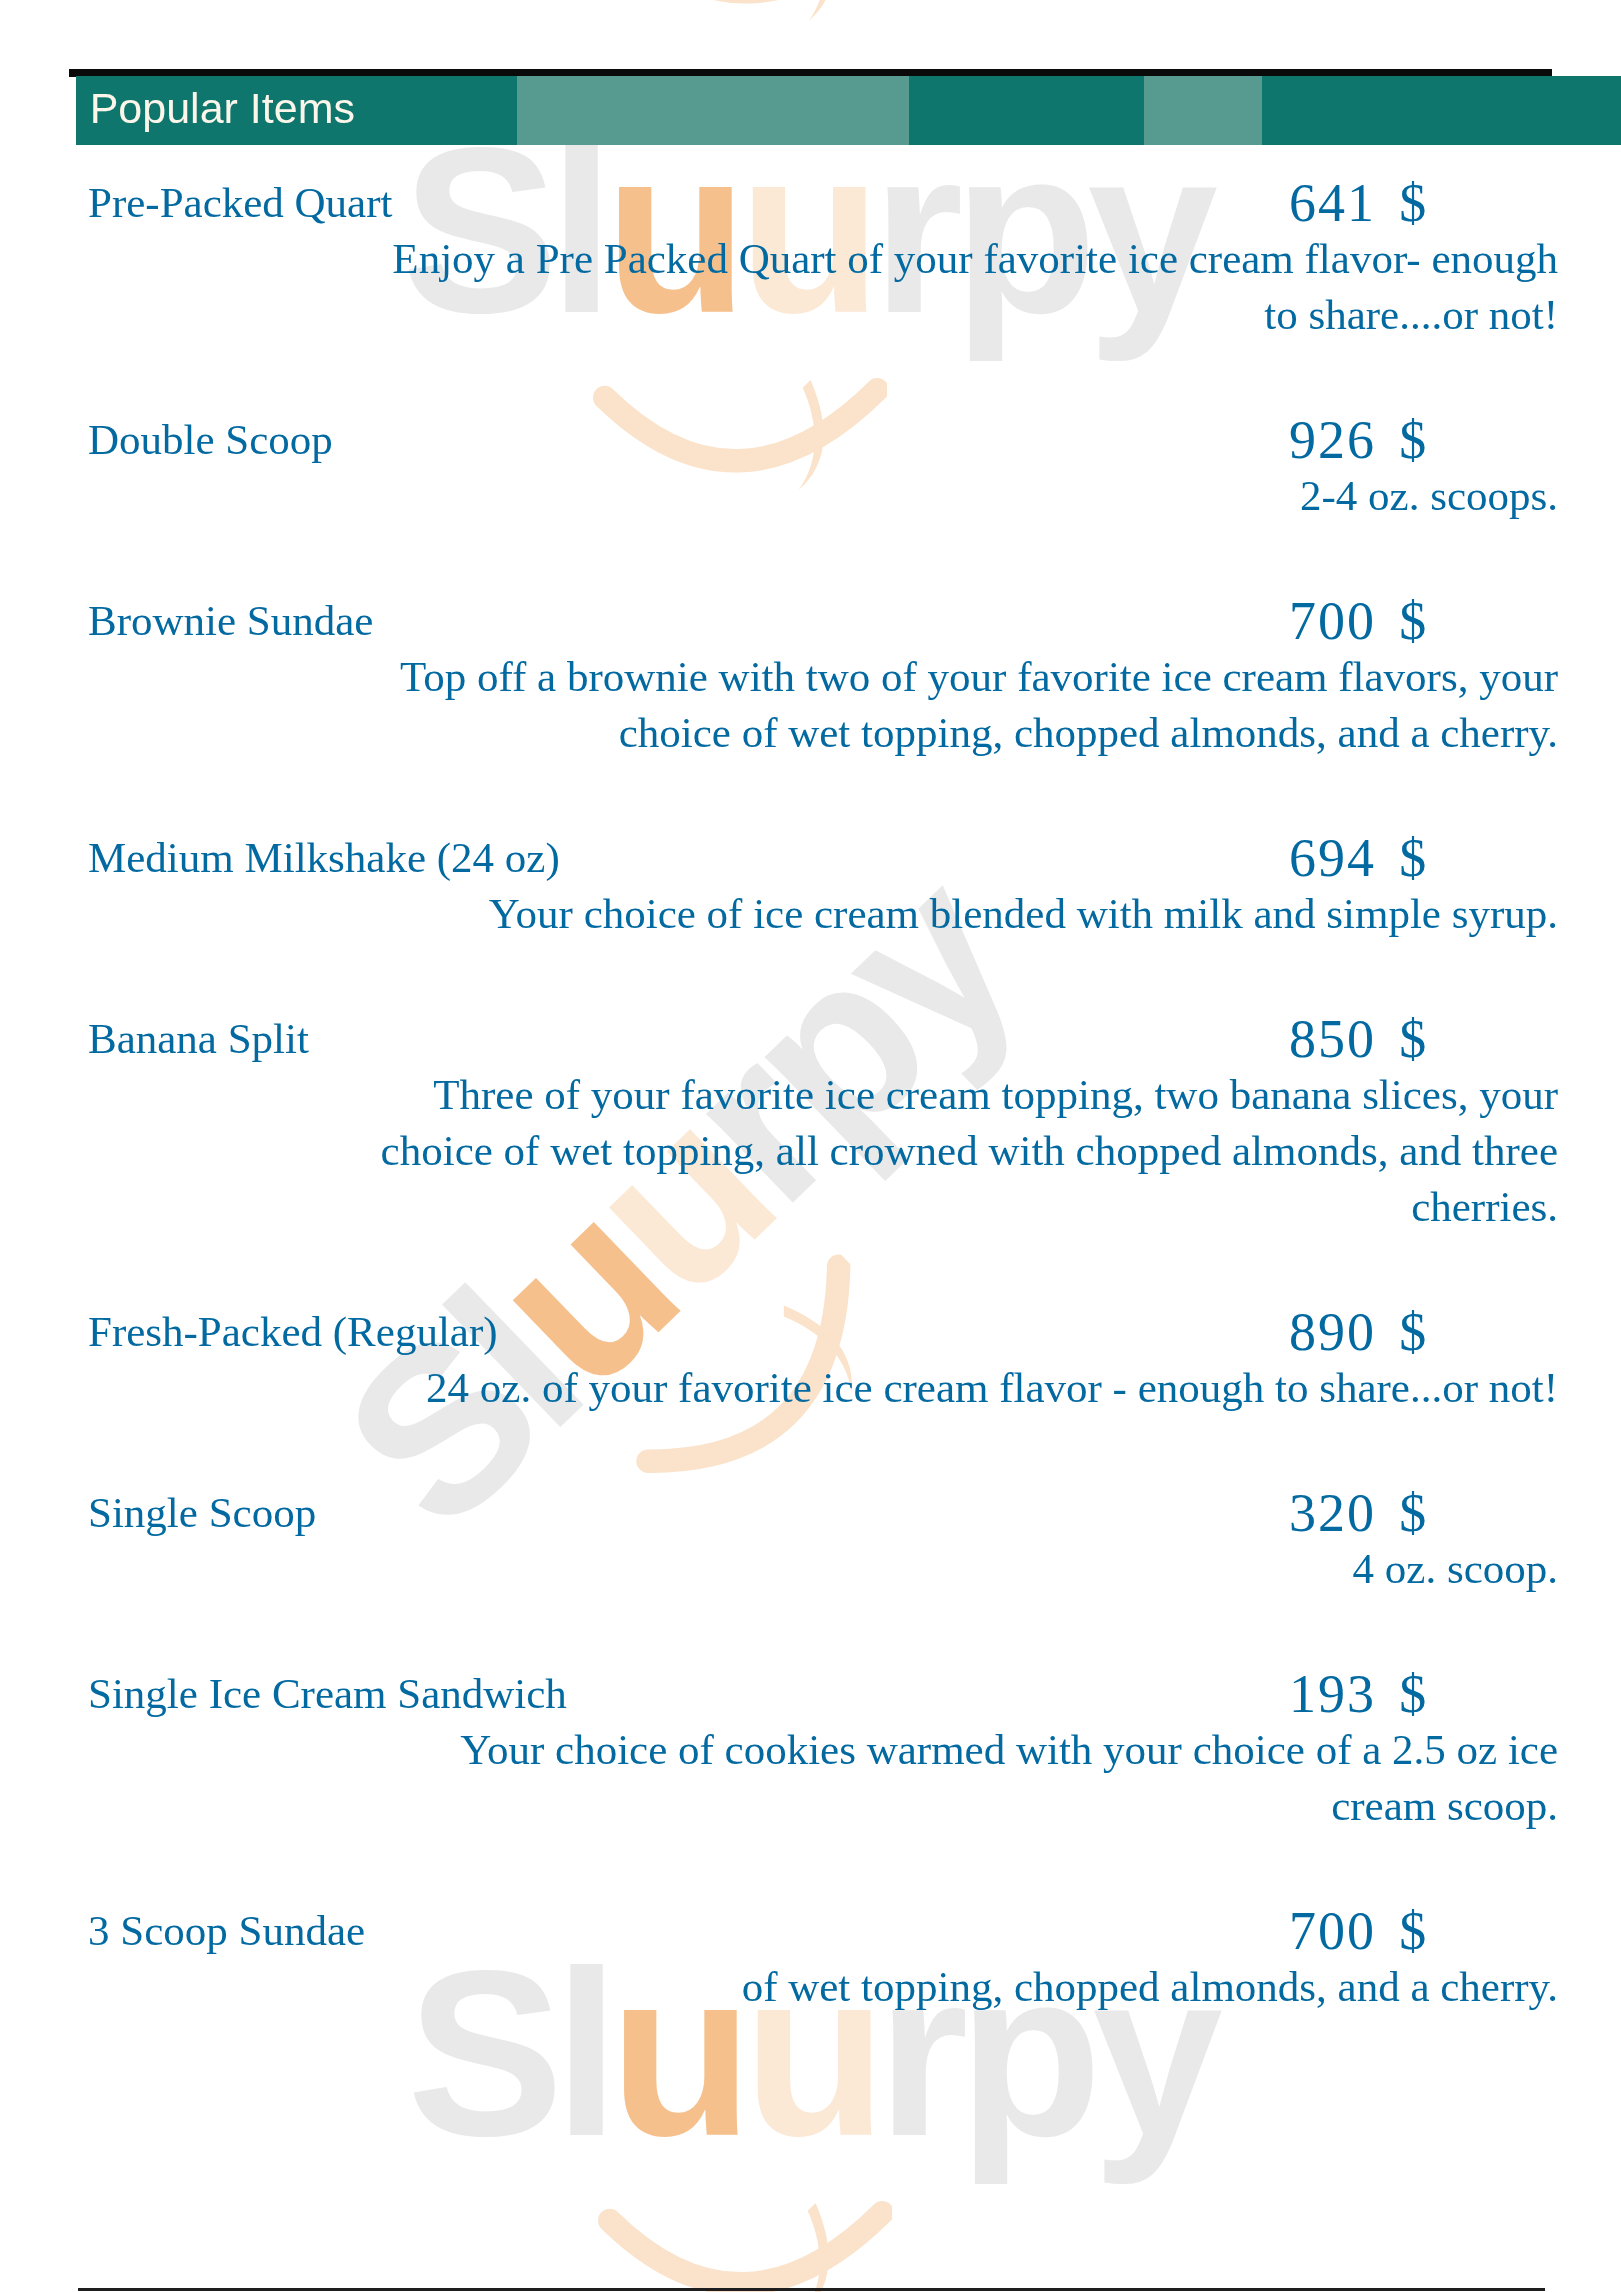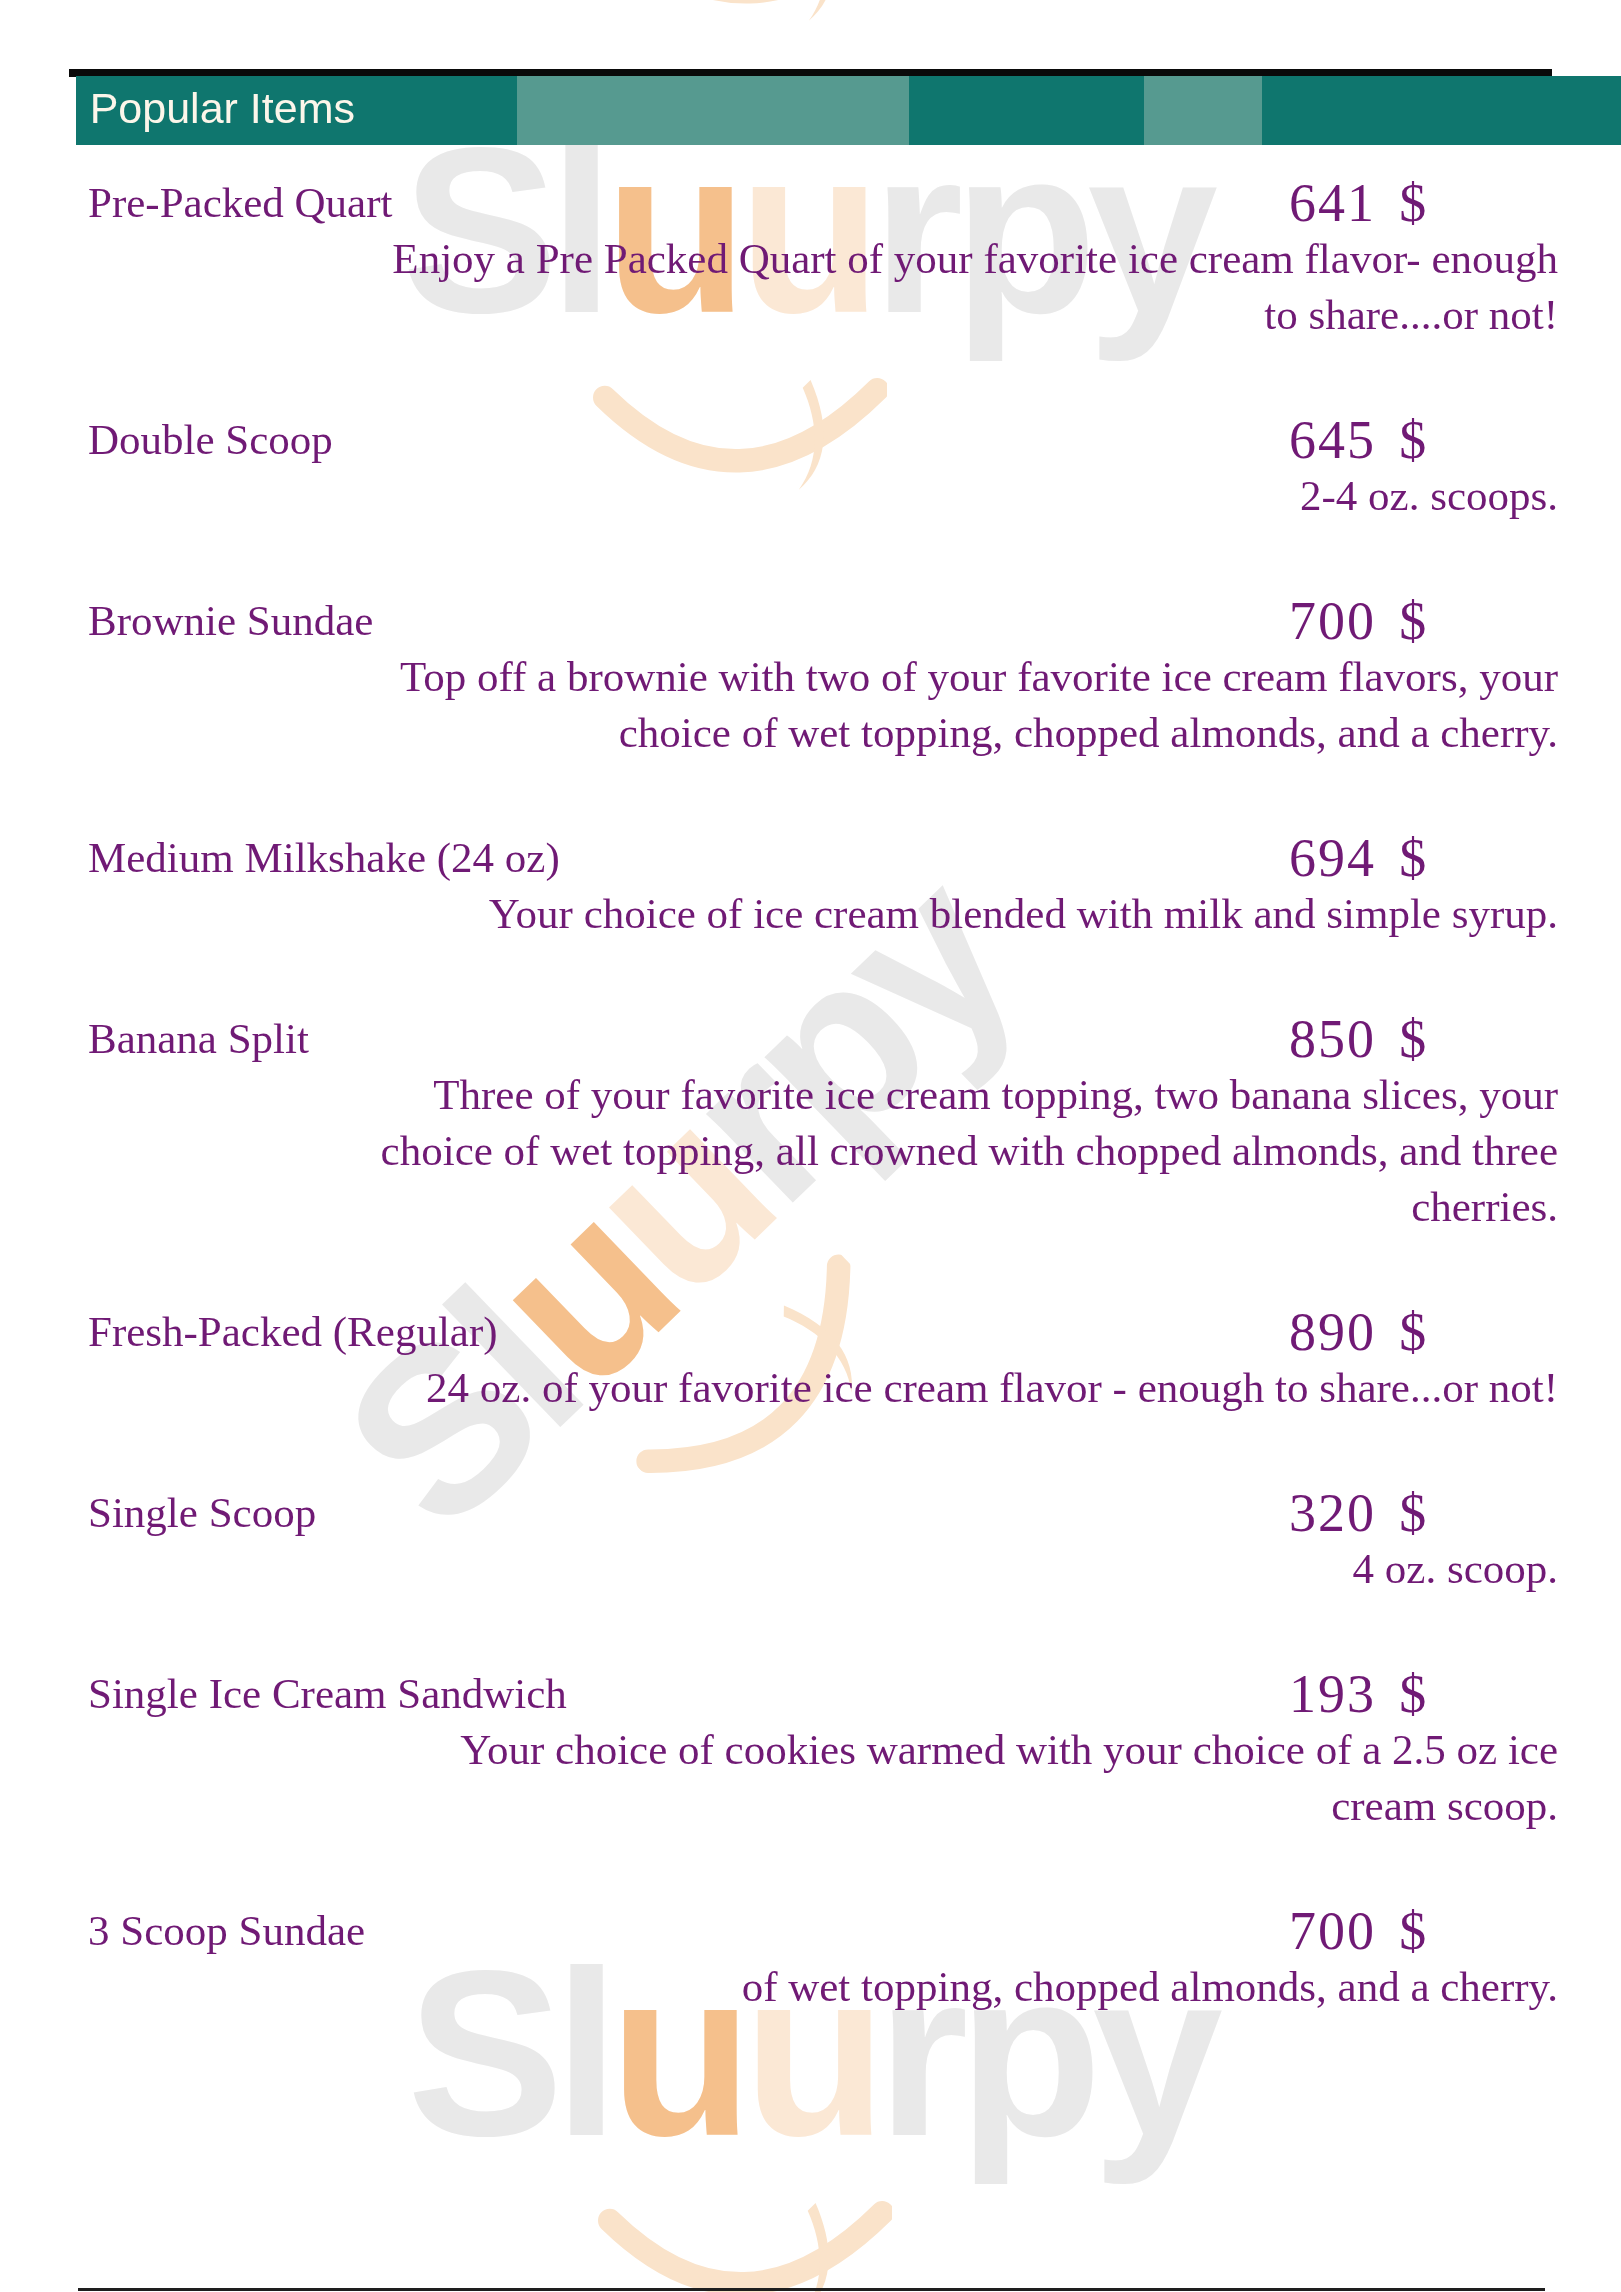--- a/index.html
+++ b/index.html
@@ -89,21 +89,21 @@
   
   .menu{
     position:absolute;
     left:88px;top:175px;
     width:1470px;
     z-index:1;
   }
   .menu-item{
     position:relative;
     margin-bottom:69px;
-    color:#701a75;
+    color:#0369a1;
   }
   .item-name{
     font-size:43px;
     line-height:56px;
     white-space:nowrap;
   }
   .desc-line{
     font-size:43px;
     line-height:56px;
     white-space:nowrap;
@@ -164,21 +164,21 @@
     <div class="item-name">Pre-Packed Quart</div>
     <span class="item-price">641 $</span>
     <div>
         <div class="desc-line">Enjoy a Pre Packed Quart of your favorite ice cream flavor- enough</div>
         <div class="desc-line">to share....or not!</div>
       </div>
   </div>
 
   <div class="menu-item">
     <div class="item-name">Double Scoop</div>
-    <span class="item-price">645 $</span>
+    <span class="item-price">926 $</span>
     <div>
         <div class="desc-line">2-4 oz. scoops.</div>
       </div>
   </div>
 
   <div class="menu-item">
     <div class="item-name">Brownie Sundae</div>
     <span class="item-price">700 $</span>
     <div>
         <div class="desc-line">Top off a brownie with two of your favorite ice cream flavors, your</div>

